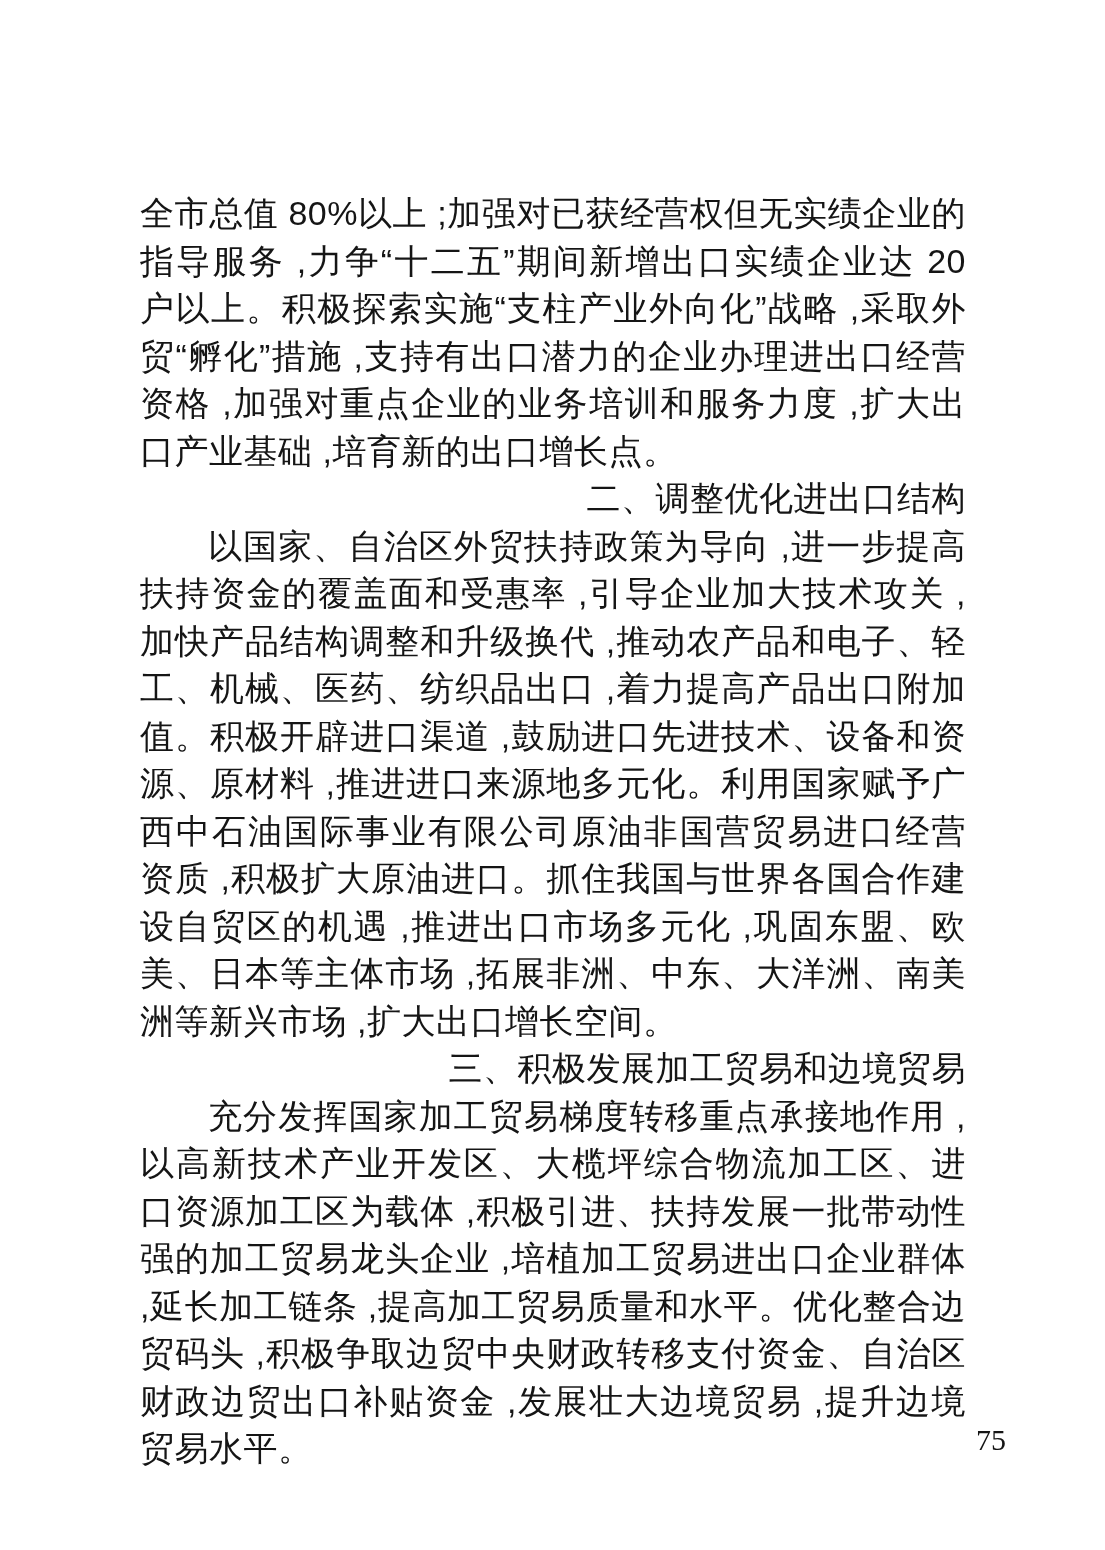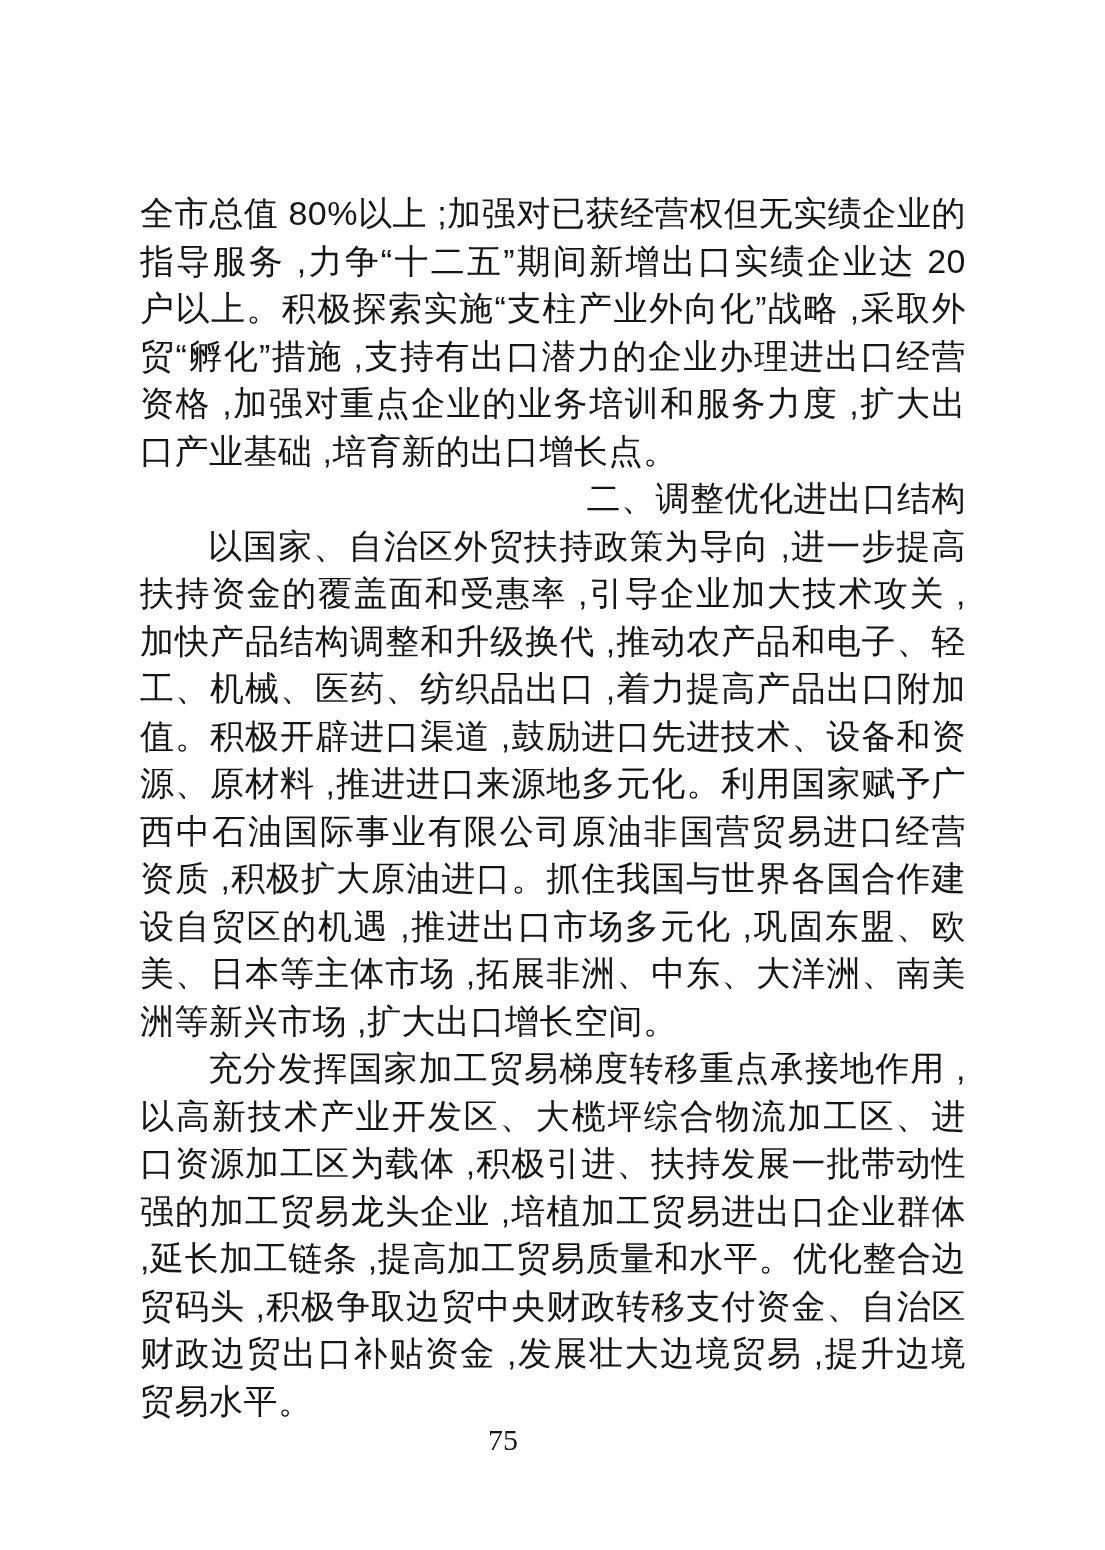--- a/index.html
+++ b/index.html
@@ -37,31 +37,32 @@
   }
   .section-heading {
     text-indent: 2em;
     text-align: right;
   }
   .footer {
     position: absolute;
     top: 1422px;
     left: 0;
     width: 1006px;
-    text-align: center;
+    text-align: right;
     font-family: "Liberation Serif", "DejaVu Serif", serif;
     font-size: 30px;
     line-height: 36px;
     color: #151515;
   }
 </style>
 </head>
 <body>
 
 <div class="page">
   <div class="content">
     <p>全市总值 80%以上 ;加强对已获经营权但无实绩企业的指导服务 ,力争“十二五”期间新增出口实绩企业达 20 户以上。积极探索实施“支柱产业外向化”战略 ,采取外贸“孵化”措施 ,支持有出口潜力的企业办理进出口经营资格 ,加强对重点企业的业务培训和服务力度 ,扩大出口产业基础 ,培育新的出口增长点。</p>
     <p class="section-heading">二、调整优化进出口结构</p>
     <p class="para-indent">以国家、自治区外贸扶持政策为导向 ,进一步提高扶持资金的覆盖面和受惠率 ,引导企业加大技术攻关 ,加快产品结构调整和升级换代 ,推动农产品和电子、轻工、机械、医药、纺织品出口 ,着力提高产品出口附加值。积极开辟进口渠道 ,鼓励进口先进技术、设备和资源、原材料 ,推进进口来源地多元化。利用国家赋予广西中石油国际事业有限公司原油非国营贸易进口经营资质 ,积极扩大原油进口。抓住我国与世界各国合作建设自贸区的机遇 ,推进出口市场多元化 ,巩固东盟、欧美、日本等主体市场 ,拓展非洲、中东、大洋洲、南美洲等新兴市场 ,扩大出口增长空间。</p>
+    <p class="section-heading">三、积极发展加工贸易和边境贸易</p>
     <p class="para-indent">充分发挥国家加工贸易梯度转移重点承接地作用 ,以高新技术产业开发区、大榄坪综合物流加工区、进口资源加工区为载体 ,积极引进、扶持发展一批带动性强的加工贸易龙头企业 ,培植加工贸易进出口企业群体 ,延长加工链条 ,提高加工贸易质量和水平。优化整合边贸码头 ,积极争取边贸中央财政转移支付资金、自治区财政边贸出口补贴资金 ,发展壮大边境贸易 ,提升边境贸易水平。</p>
   </div>
   <div class="footer">75</div>
 </div>
 
 </body></html>

